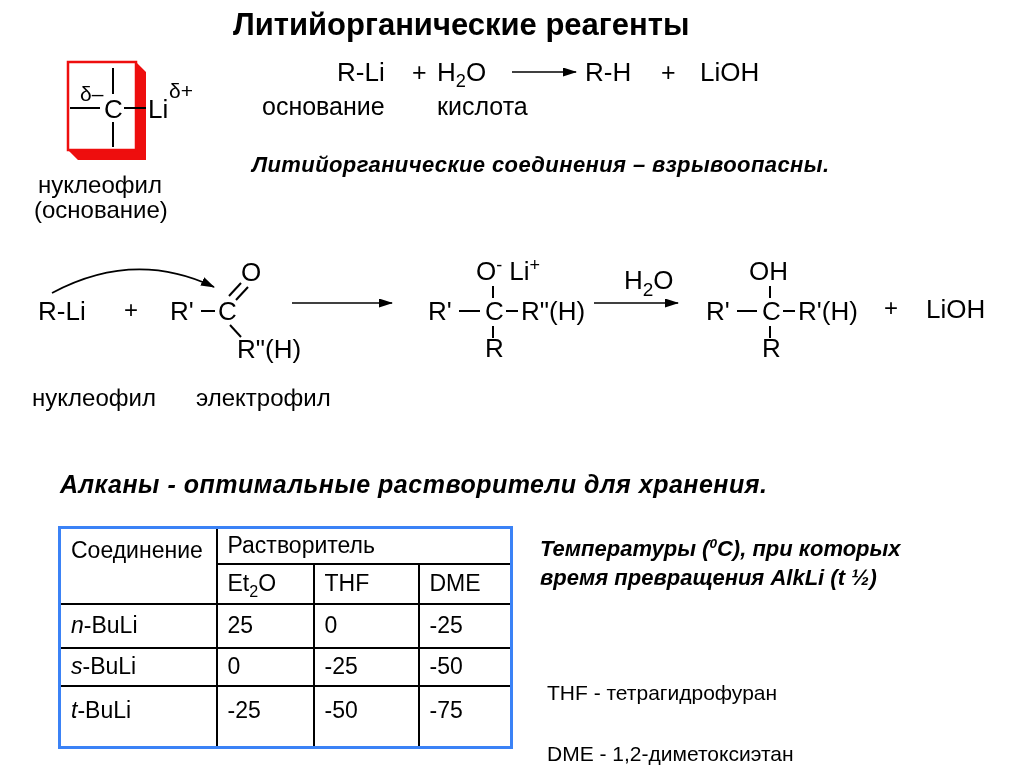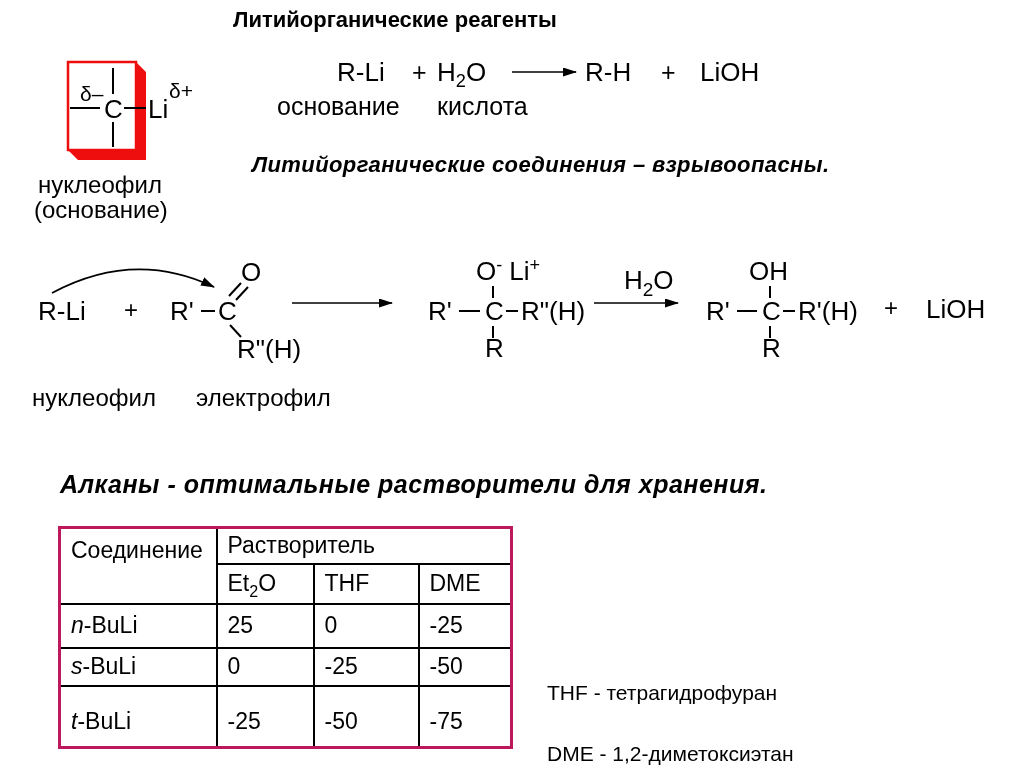--- a/index.html
+++ b/index.html
@@ -7,42 +7,42 @@
   body {
     position:relative;
     background:#ffffff;
     color:#000;
     font-family:"Liberation Sans","DejaVu Sans",sans-serif;
     overflow:hidden;
   }
   .t { position:absolute; white-space:nowrap; }
   .abs { position:absolute; }
   .f21{font-size:21px}.f22{font-size:22px}
-  .f24{font-size:24px}.f25{font-size:25px}.f26{font-size:26px}.f27{font-size:22px}
+  .f24{font-size:24px}.f25{font-size:25px}.f26{font-size:26px}.f27{font-size:31px}
   .b{font-weight:bold}
   .bi{font-weight:bold;font-style:italic}
   sub{font-size:70%; line-height:0;}
   sup{font-size:62%; line-height:0;}
   svg text{ font-family:"Liberation Sans","DejaVu Sans",sans-serif; fill:#000; }
   .bond{ stroke:#000; stroke-width:2; }
   .arrow{ stroke:#000; stroke-width:1.7; fill:none; }
   table.solv{
     position:absolute;
     border-collapse:collapse;
-    border:3px solid #be185d;
+    border:3px solid #3b82f6;
     font-size:23px;
   }
   table.solv td{
     border:2px solid #000;
     padding:2px 8px 2px 10px;
     text-align:left;
     vertical-align:middle;
   }
   table.solv td.span-top{ vertical-align:top; padding-top:8px; }
-  table.solv tr.tall td{ vertical-align:top; padding-top:21px; }
+  table.solv tr.tall td{ vertical-align:top; padding-top:10px; }
   .note-block div{ line-height:29px; }
   .def-block div{ line-height:29px;margin-top:32px; }
   .ls05{ letter-spacing:0.5px;text-align:center; }
   .ls04{ letter-spacing:0.4px; }
 </style>
 </head>
 <body>
 
 <svg width="0" height="0" style="position:absolute">
   <defs>
@@ -71,21 +71,21 @@
 
 <div class="t f26" style="left:337px;top:57px">R-Li</div>
 <div class="t f25" style="left:412px;top:58px">+</div>
 <div class="t f26" style="left:437px;top:57px"><span>H</span><sub>2</sub><span>O</span></div>
 <svg class="abs" style="left:510px;top:64px" width="80" height="16">
   <line class="arrow" x1="2" y1="8" x2="66" y2="8" marker-end="url(#arrh)"></line>
 </svg>
 <div class="t f26" style="left:585px;top:57px">R-H</div>
 <div class="t f25" style="left:661px;top:58px">+</div>
 <div class="t f26" style="left:700px;top:57px">LiOH</div>
-<div class="t f25" style="left:277px;top:92px">основание</div>
+<div class="t f25" style="left:262px;top:92px">основание</div>
 <div class="t f25" style="left:437px;top:92px">кислота</div>
 
 <div class="t f22 bi ls04" style="left:252px;top:152px">Литийорганические соединения – взрывоопасны.</div>
 
 <svg class="abs" style="left:0;top:245px" width="1024" height="168" viewBox="0 0 1024 168">
   <path class="arrow" d="M 52,48 Q 134,4 214,42" marker-end="url(#arrh)"></path>
   <text x="38" y="75" font-size="26">R-Li</text>
   <text x="124" y="73" font-size="24">+</text>
 
   <text x="170" y="75" font-size="26">R'</text>
@@ -157,18 +157,20 @@
   <tr class="tall" style="height:62px">
     <td><i>t</i><span>-BuLi</span></td>
     <td>-25</td>
     <td>-50</td>
     <td>-75</td>
   </tr>
 </tbody>
   </table>
 
 <div class="t f22 bi note-block" style="left:540px;top:534px">
+  <div><span>Температуры (</span><sup>0</sup><span>С), при которых</span></div>
+  <div>время превращения AlkLi (t ½)</div>
 </div>
 
 <div class="t f21 def-block" style="left:547px;top:646px">
   <div>THF - тетрагидрофуран</div>
   <div>DME - 1,2-диметоксиэтан</div>
 </div>
 
 </body></html>

